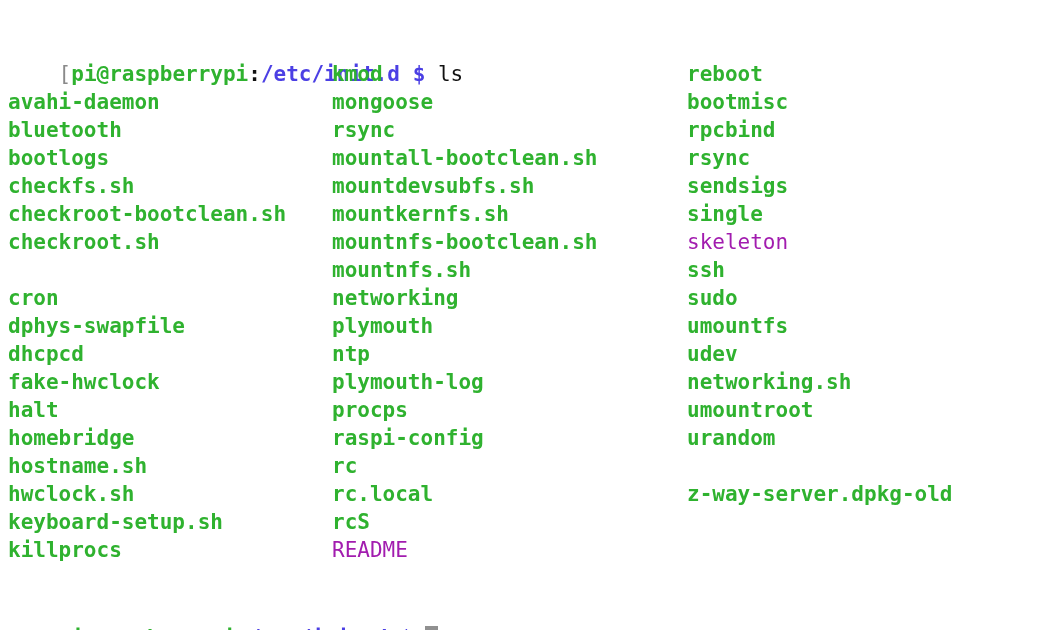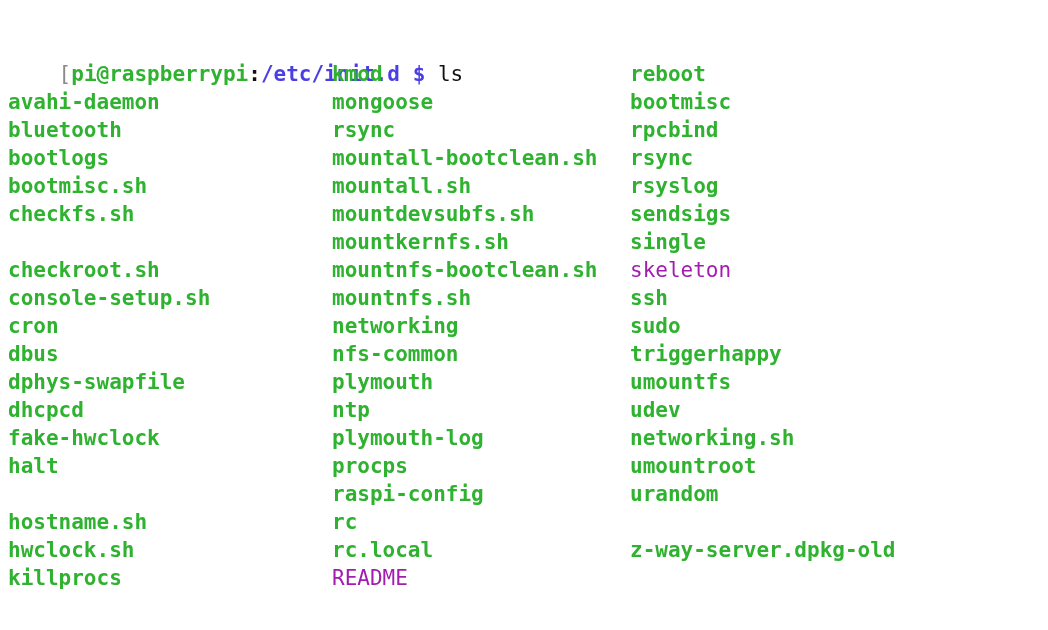--- a/index.html
+++ b/index.html
@@ -77,21 +77,21 @@
   }
   .cell {
     position: absolute;
     top: 0;
     white-space: pre;
     font-size: 21px;
     line-height: 28px;
   }
   .col1 { left: 8px; }
   .col2 { left: 332px; }
-  .col3 { left: 630px; }
+  .col3 { left: 687px; }
   .exec {
     color: #2fb22f;
     font-weight: bold;
   }
   .plain {
     color: #a21caf;
     font-weight: normal;
   }
 </style>
 </head>
@@ -101,34 +101,33 @@
 
   <div class="line prompt-line">
     <span class="seg seg-bracket">[</span><span class="seg seg-user">pi@raspberrypi</span><span class="seg seg-colon">:</span><span class="seg seg-path">/etc/init.d</span><span class="seg seg-path"> </span><span class="seg seg-dollar">$</span><span class="seg seg-cmd"> ls</span>
   </div>
 
   <div class="grid" id="listing-grid">
       <div class="row"><span class="cell col2 exec">kmod</span><span class="cell col3 exec">reboot</span></div>
       <div class="row"><span class="cell col1 exec">avahi-daemon</span><span class="cell col2 exec">mongoose</span><span class="cell col3 exec">bootmisc</span></div>
       <div class="row"><span class="cell col1 exec">bluetooth</span><span class="cell col2 exec">rsync</span><span class="cell col3 exec">rpcbind</span></div>
       <div class="row"><span class="cell col1 exec">bootlogs</span><span class="cell col2 exec">mountall-bootclean.sh</span><span class="cell col3 exec">rsync</span></div>
-      <div class="row"><span class="cell col1 exec">bootmisc.sh</span><span class="cell col2 exec">mountall.sh</span><span class="cell col3 exec">rsyslog</span></div>
       <div class="row"><span class="cell col1 exec">checkfs.sh</span><span class="cell col2 exec">mountdevsubfs.sh</span><span class="cell col3 exec">sendsigs</span></div>
-      <div class="row"><span class="cell col2 exec">mountkernfs.sh</span><span class="cell col3 exec">single</span></div>
+      <div class="row"><span class="cell col1 exec">checkroot-bootclean.sh</span><span class="cell col2 exec">mountkernfs.sh</span><span class="cell col3 exec">single</span></div>
       <div class="row"><span class="cell col1 exec">checkroot.sh</span><span class="cell col2 exec">mountnfs-bootclean.sh</span><span class="cell col3 plain">skeleton</span></div>
-      <div class="row"><span class="cell col1 exec">console-setup.sh</span><span class="cell col2 exec">mountnfs.sh</span><span class="cell col3 exec">ssh</span></div>
+      <div class="row"><span class="cell col2 exec">mountnfs.sh</span><span class="cell col3 exec">ssh</span></div>
       <div class="row"><span class="cell col1 exec">cron</span><span class="cell col2 exec">networking</span><span class="cell col3 exec">sudo</span></div>
-      <div class="row"><span class="cell col1 exec">dbus</span><span class="cell col2 exec">nfs-common</span><span class="cell col3 exec">triggerhappy</span></div>
       <div class="row"><span class="cell col1 exec">dphys-swapfile</span><span class="cell col2 exec">plymouth</span><span class="cell col3 exec">umountfs</span></div>
       <div class="row"><span class="cell col1 exec">dhcpcd</span><span class="cell col2 exec">ntp</span><span class="cell col3 exec">udev</span></div>
       <div class="row"><span class="cell col1 exec">fake-hwclock</span><span class="cell col2 exec">plymouth-log</span><span class="cell col3 exec">networking.sh</span></div>
       <div class="row"><span class="cell col1 exec">halt</span><span class="cell col2 exec">procps</span><span class="cell col3 exec">umountroot</span></div>
-      <div class="row"><span class="cell col2 exec">raspi-config</span><span class="cell col3 exec">urandom</span></div>
+      <div class="row"><span class="cell col1 exec">homebridge</span><span class="cell col2 exec">raspi-config</span><span class="cell col3 exec">urandom</span></div>
       <div class="row"><span class="cell col1 exec">hostname.sh</span><span class="cell col2 exec">rc</span></div>
       <div class="row"><span class="cell col1 exec">hwclock.sh</span><span class="cell col2 exec">rc.local</span><span class="cell col3 exec">z-way-server.dpkg-old</span></div>
+      <div class="row"><span class="cell col1 exec">keyboard-setup.sh</span><span class="cell col2 exec">rcS</span></div>
       <div class="row"><span class="cell col1 exec">killprocs</span><span class="cell col2 plain">README</span></div>
     </div>
 
   <div class="line prompt-line">
     <span class="seg seg-user">pi@raspberrypi</span><span class="seg seg-colon">:</span><span class="seg seg-path">/etc/init.d</span><span class="seg seg-path"> </span><span class="seg seg-dollar">$</span><span class="seg seg-cmd"> </span><span class="cursor"></span>
   </div>
 
 </div>
 
 </body></html>

